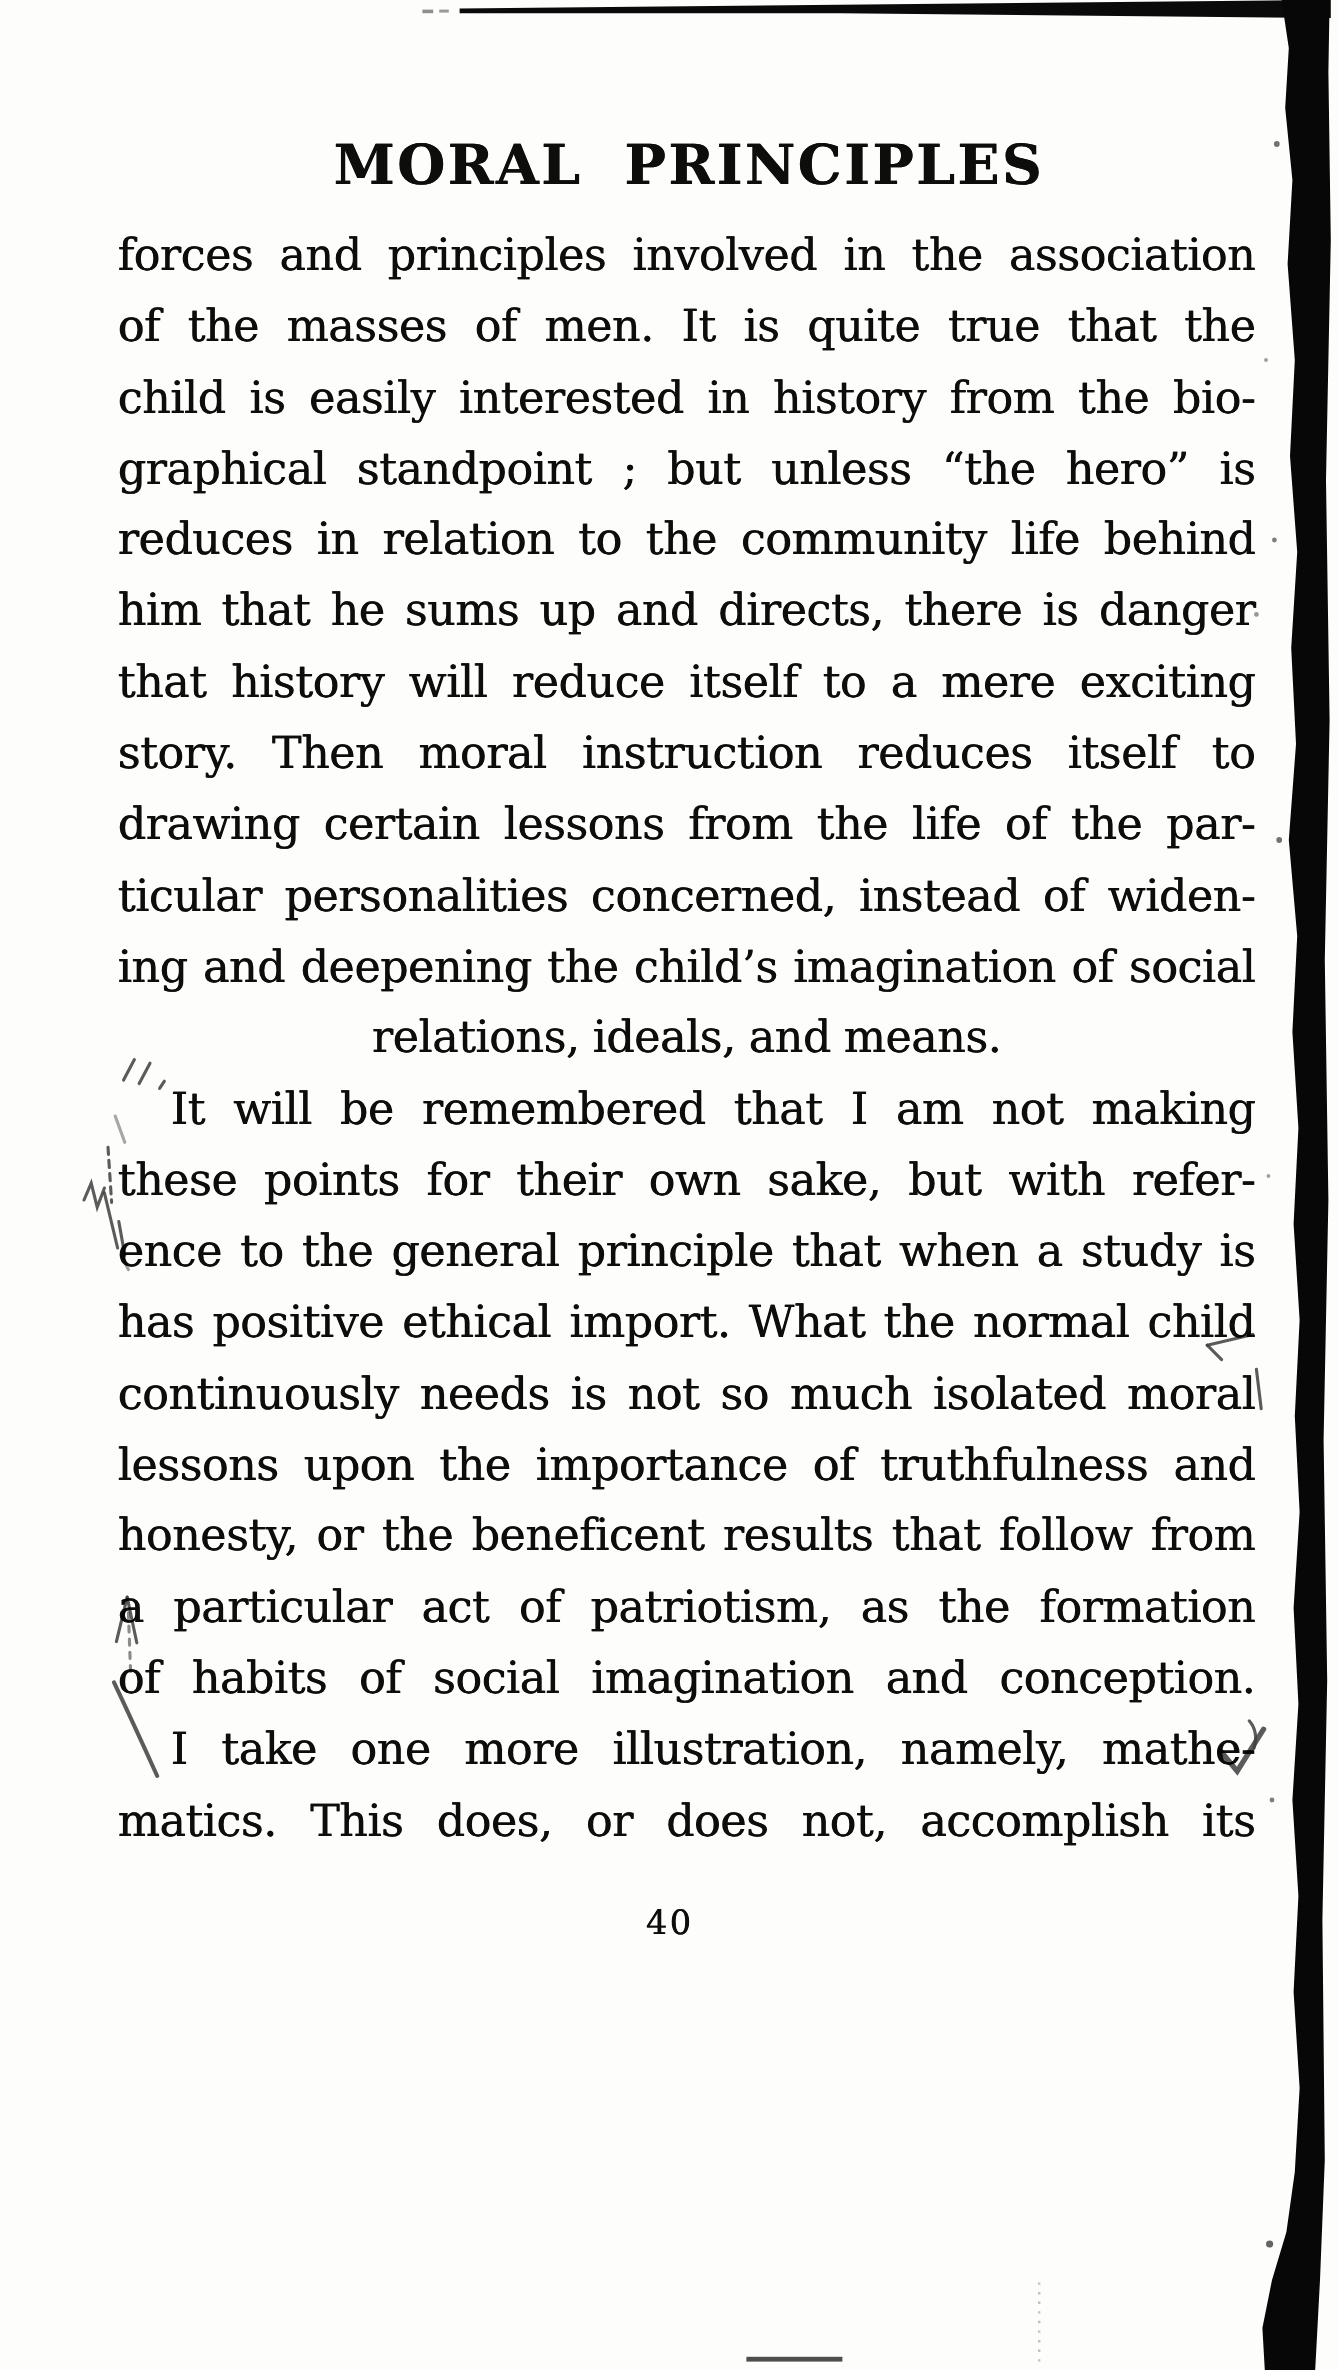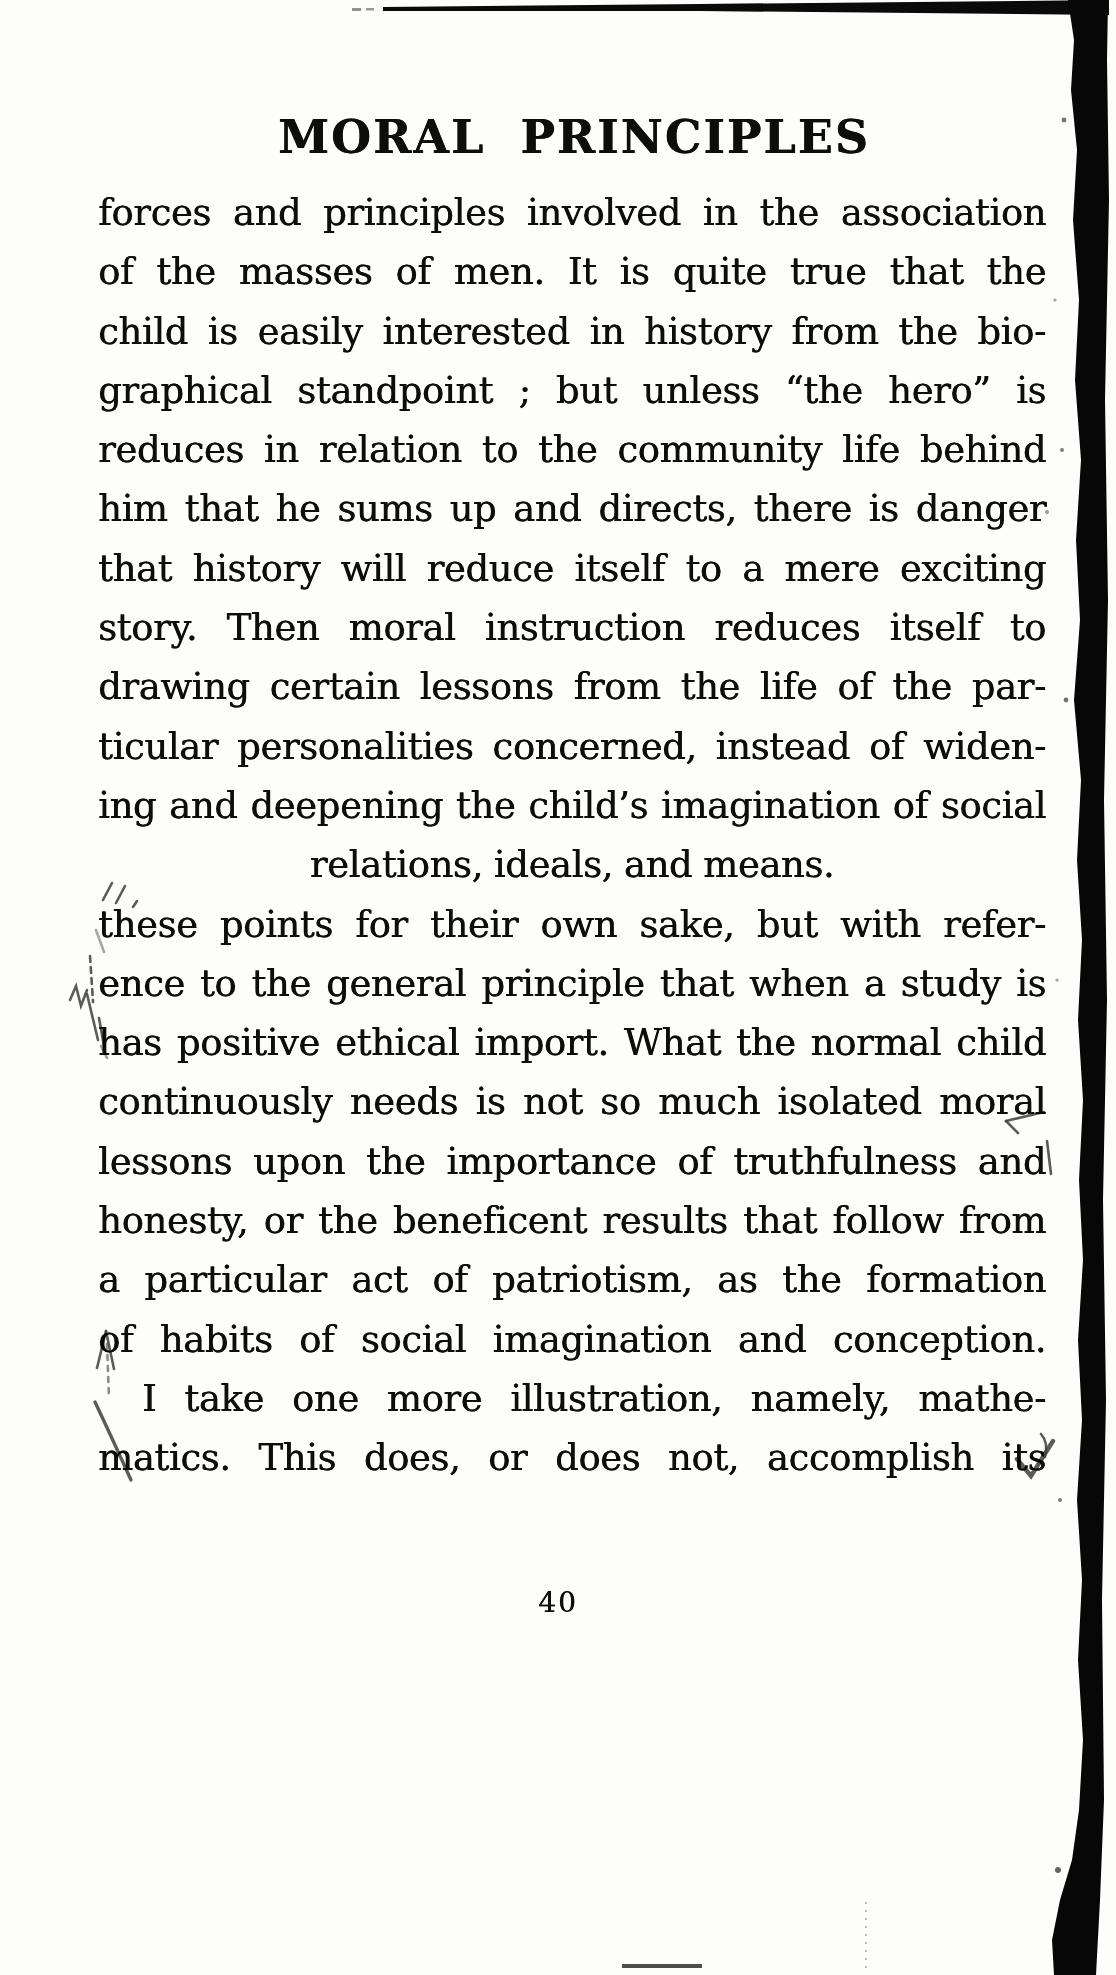--- a/index.html
+++ b/index.html
@@ -64,20 +64,21 @@
       <div class="line just">child is easily interested in history from the bio-</div>
       <div class="line just">graphical standpoint ; but unless “the hero” is</div>
       <div class="line just">reduces in relation to the community life behind</div>
       <div class="line just">him that he sums up and directs, there is danger</div>
       <div class="line just">that history will reduce itself to a mere exciting</div>
       <div class="line just">story.  Then moral instruction reduces itself to</div>
       <div class="line just">drawing certain lessons from the life of the par-</div>
       <div class="line just">ticular personalities concerned, instead of widen-</div>
       <div class="line just">ing and deepening the child’s imagination of social</div>
       <div class="line nojust">relations, ideals, and means.</div>
+      <div class="line just indent">It will be remembered that I am not making</div>
       <div class="line just">these points for their own sake, but with refer-</div>
       <div class="line just">ence to the general principle that when a study is</div>
       <div class="line just">has positive ethical import.  What the normal child</div>
       <div class="line just">continuously needs is not so much isolated moral</div>
       <div class="line just">lessons upon the importance of truthfulness and</div>
       <div class="line just">honesty, or the beneficent results that follow from</div>
       <div class="line just">a particular act of patriotism, as the formation</div>
       <div class="line just">of habits of social imagination and conception.</div>
       <div class="line just indent">I take one more illustration, namely, mathe-</div>
       <div class="line just">matics.  This does, or does not, accomplish its</div>

